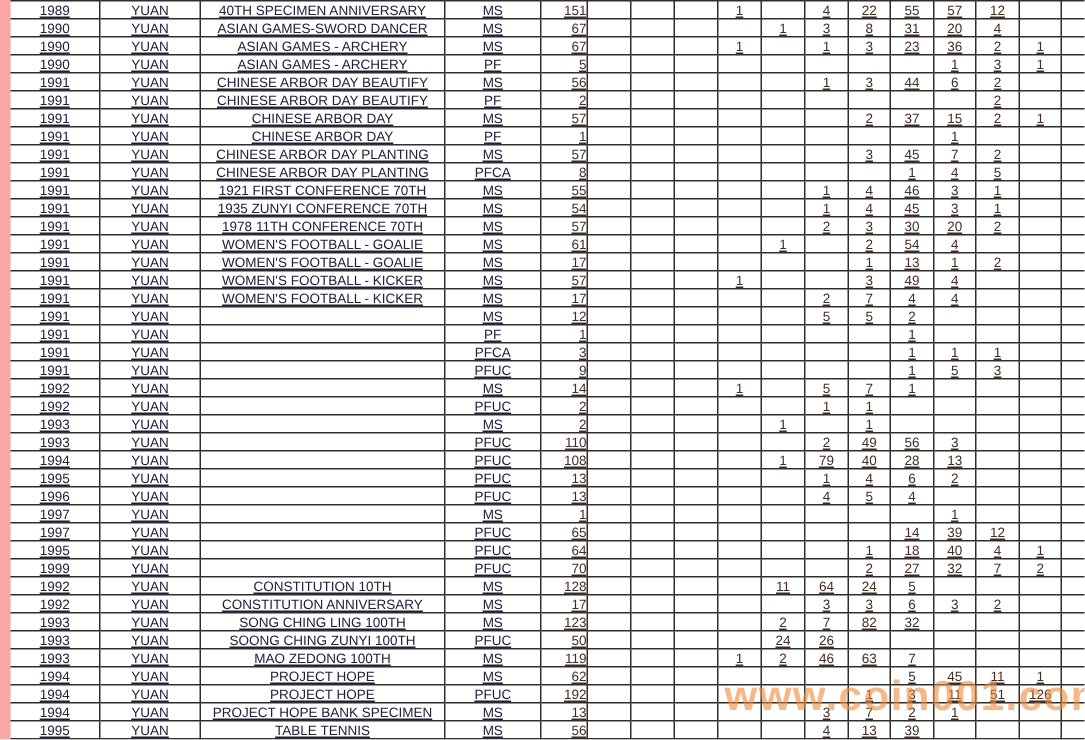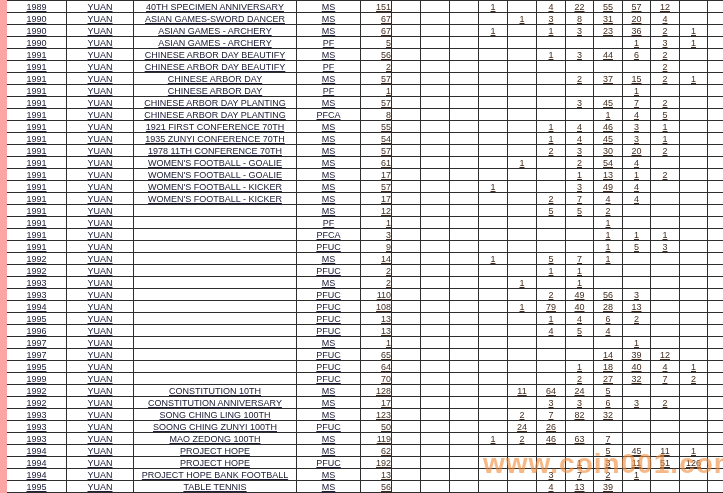--- a/index.html
+++ b/index.html
@@ -780,21 +780,21 @@
         <td class="c-val"><span class="lnk num">1</span></td>
         <td class="c-val"><span class="lnk num">3</span></td>
         <td class="c-val"><span class="lnk num">11</span></td>
         <td class="c-val"><span class="lnk num">51</span></td>
         <td class="c-val"><span class="lnk num">126</span></td>
         <td class="c-val"></td>
       </tr>
       <tr>
         <td class="c-year"><span class="lnk">1994</span></td>
         <td class="c-cur"><span class="lnk">YUAN</span></td>
-        <td class="c-desc"><span class="lnk">PROJECT HOPE BANK FOOTBALL</span></td>
+        <td class="c-desc"><span class="lnk">PROJECT HOPE BANK SPECIMEN</span></td>
         <td class="c-grade"><span class="lnk">MS</span></td>
         <td class="c-count"><span class="lnk num">13</span></td>
         <td class="c-val"></td>
         <td class="c-val"></td>
         <td class="c-val"></td>
         <td class="c-val"></td>
         <td class="c-val"></td>
         <td class="c-val"><span class="lnk num">3</span></td>
         <td class="c-val"><span class="lnk num">7</span></td>
         <td class="c-val"><span class="lnk num">2</span></td>

